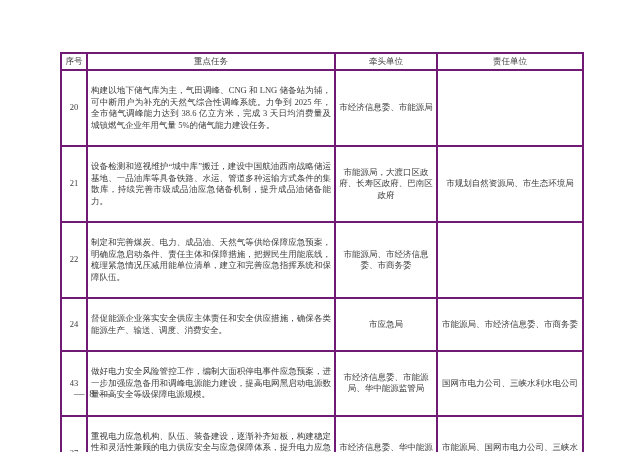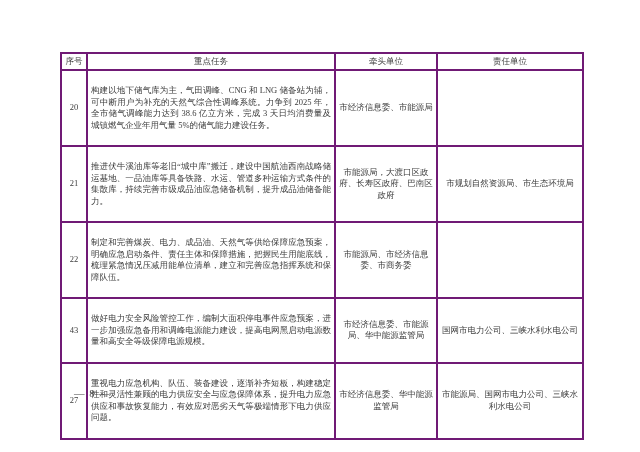--- a/index.html
+++ b/index.html
@@ -81,29 +81,35 @@
   </thead>
   <tbody>
     <tr>
       <td class="col-no">20</td>
       <td class="col-task">构建以地下储气库为主，气田调峰、CNG 和 LNG 储备站为辅，可中断用户为补充的天然气综合性调峰系统。力争到 2025 年，全市储气调峰能力达到 38.6 亿立方米，完成 3 天日均消费量及城镇燃气企业年用气量 5%的储气能力建设任务。</td>
       <td class="col-lead">市经济信息委、市能源局</td>
       <td class="col-resp"></td>
     </tr>
     <tr>
       <td class="col-no">21</td>
-      <td class="col-task">推进伏牛溪油库等老旧“城中库”搬迁，建设中国航油西南战略储运基地、一品油库等具备铁路、水运、管道多种运输方式条件的集散库，持续完善市级成品油应急储备机制，提升成品油储备能力。</td>
+      <td class="col-task">设备检测和巡视维护“城中库”搬迁，建设中国航油西南战略储运基地、一品油库等具备铁路、水运、管道多种运输方式条件的集散库，持续完善市级成品油应急储备机制，提升成品油储备能力。</td>
       <td class="col-lead">市能源局，大渡口区政府、长寿区政府、巴南区政府</td>
       <td class="col-resp">市规划自然资源局、市生态环境局</td>
     </tr>
     <tr>
       <td class="col-no">22</td>
       <td class="col-task">制定和完善煤炭、电力、成品油、天然气等供给保障应急预案，明确应急启动条件、责任主体和保障措施，把握民生用能底线，梳理紧急情况压减用能单位清单，建立和完善应急指挥系统和保障队伍。</td>
       <td class="col-lead">市能源局、市经济信息委、市商务委</td>
       <td class="col-resp"></td>
+    </tr>
+    <tr>
+      <td class="col-no">24</td>
+      <td class="col-task">督促能源企业落实安全供应主体责任和安全供应措施，确保各类能源生产、输送、调度、消费安全。</td>
+      <td class="col-lead">市应急局</td>
+      <td class="col-resp">市能源局、市经济信息委、市商务委</td>
     </tr>
     <tr>
       <td class="col-no">43</td>
       <td class="col-task">做好电力安全风险管控工作，编制大面积停电事件应急预案，进一步加强应急备用和调峰电源能力建设，提高电网黑启动电源数量和高安全等级保障电源规模。</td>
       <td class="col-lead">市经济信息委、市能源局、华中能源监管局</td>
       <td class="col-resp">国网市电力公司、三峡水利水电公司</td>
     </tr>
     <tr>
       <td class="col-no">27</td>
       <td class="col-task">重视电力应急机构、队伍、装备建设，逐渐补齐短板，构建稳定性和灵活性兼顾的电力供应安全与应急保障体系，提升电力应急供应和事故恢复能力，有效应对恶劣天气等极端情形下电力供应问题。</td>

